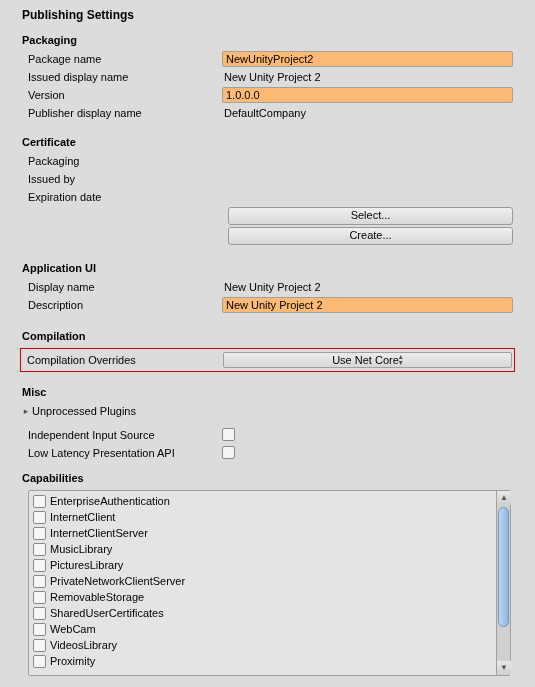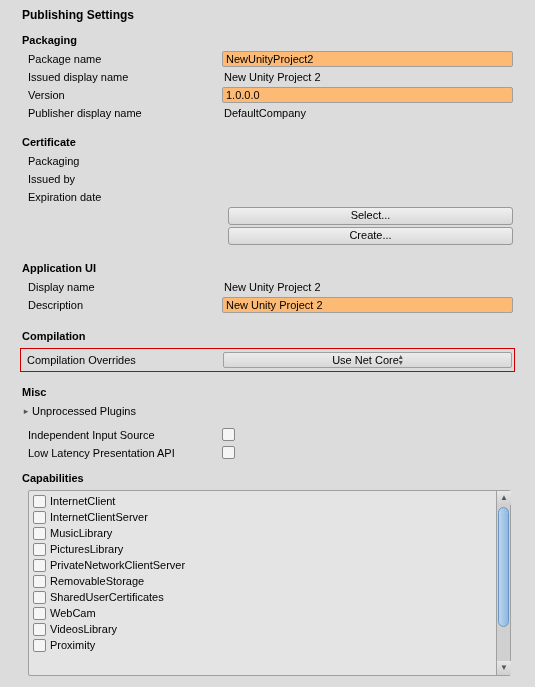--- a/index.html
+++ b/index.html
@@ -244,20 +244,24 @@
   <div class="row">
     <div class="label">Low Latency Presentation API</div>
     <div class="value"><span class="checkbox"></span></div>
   </div>
 
   <div class="section-title" style="margin-top:4px">Capabilities</div>
   <div class="cap-box">
     <div class="cap-list" id="cap-list">
         <div class="cap-item">
           <span class="checkbox"></span>
+          <span>EnterpriseAuthentication</span>
+        </div>
+        <div class="cap-item">
+          <span class="checkbox"></span>
           <span>InternetClient</span>
         </div>
         <div class="cap-item">
           <span class="checkbox"></span>
           <span>InternetClientServer</span>
         </div>
         <div class="cap-item">
           <span class="checkbox"></span>
           <span>MusicLibrary</span>
         </div>

